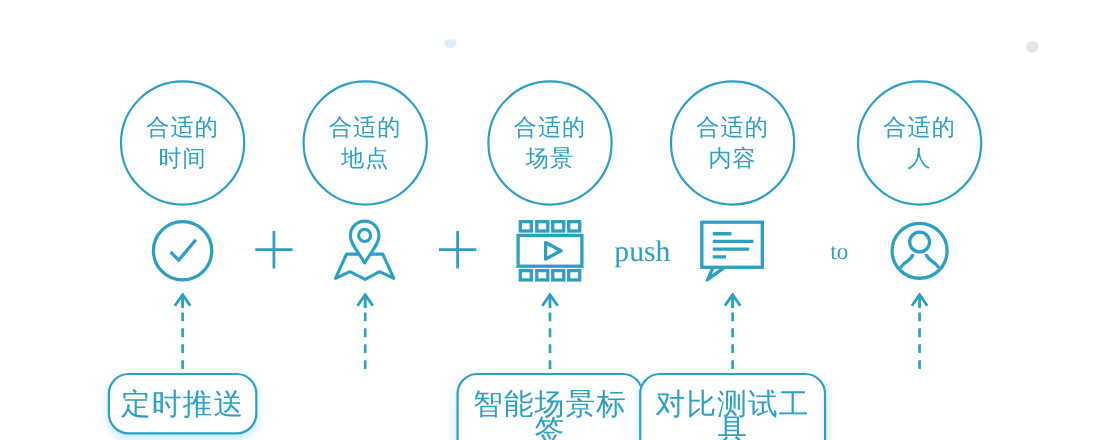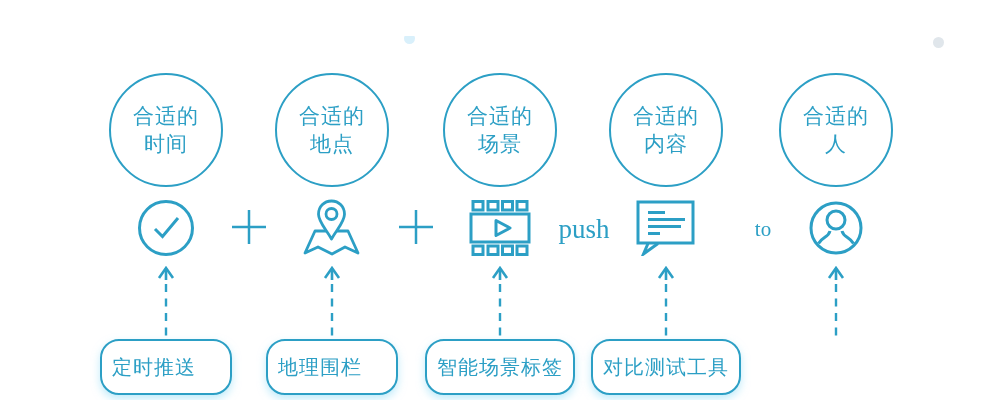--- a/index.html
+++ b/index.html
@@ -19,21 +19,21 @@
     margin-top:37px;width:110px;height:110px;border:2px solid #2c9fc5;border-radius:50%;
     display:flex;flex-direction:column;justify-content:center;align-items:center;
     color:#2c9fc5;font-size:21px;line-height:28px;letter-spacing:1px;text-align:center;
     background:#fff;
   }
   .iconbox{height:64px;margin-top:9px;display:flex;align-items:center;justify-content:center;}
   .arrowbox{margin-top:6px;height:70px;display:flex;justify-content:center;}
   .labelbox{
     margin-top:3px;min-width:132px;box-sizing:border-box;padding:14px 10px;
     border:2px solid #2c9fc5;border-radius:19px;background:#fff;
-    color:#2c9fc5;font-size:20px;line-height:24px;letter-spacing:1px;
+    color:#2c9fc5;font-size:27px;line-height:24px;letter-spacing:1px;text-align:center;
     box-shadow:0 4px 9px rgba(141,219,245,0.55);
   }
   .sep{
     position:absolute;transform:translate(-50%,-50%);color:#2c9fc5;text-align:right;
   }
   .sep-plus-1{left:249px;top:191px;}
   .sep-plus-2{left:416px;top:191px;}
   .sep-push{left:584px;top:193px;font-size:27px;}
   .sep-to{left:763px;top:193px;font-size:21px;}
   svg{display:block;}
@@ -80,23 +80,20 @@
         <path d="M29.5,3 C37,3 42.5,8.8 42.5,16.3 C42.5,23.5 36,30 29.5,41 C23,30 16.5,23.5 16.5,16.3 C16.5,8.8 22,3 29.5,3 Z" fill="#ffffff"></path>
         <circle cx="29.5" cy="16" r="5.5"></circle>
       </svg>
     </div>
     <div class="arrowbox">
       <svg width="20" height="70" viewBox="0 0 20 70" fill="none" stroke="#2c9fc5">
         <path d="M3,12 L10,2 L17,12" stroke-width="2.6"></path>
         <line x1="10" y1="3" x2="10" y2="14" stroke-width="2.6"></line>
         <line x1="10" y1="18" x2="10" y2="70" stroke-width="2.4" stroke-dasharray="8 6.5"></line>
       </svg>
-    </div>
-    <div class="labelbox">
-      <span>地理围栏</span>
     </div>
   </div>
 
   <div class="col col-3">
     <div class="circle">
       <div>合适的</div>
       <div>场景</div>
     </div>
     <div class="iconbox">
       <svg width="62" height="58" viewBox="0 0 62 58" fill="none" stroke="#2c9fc5" stroke-width="3">

